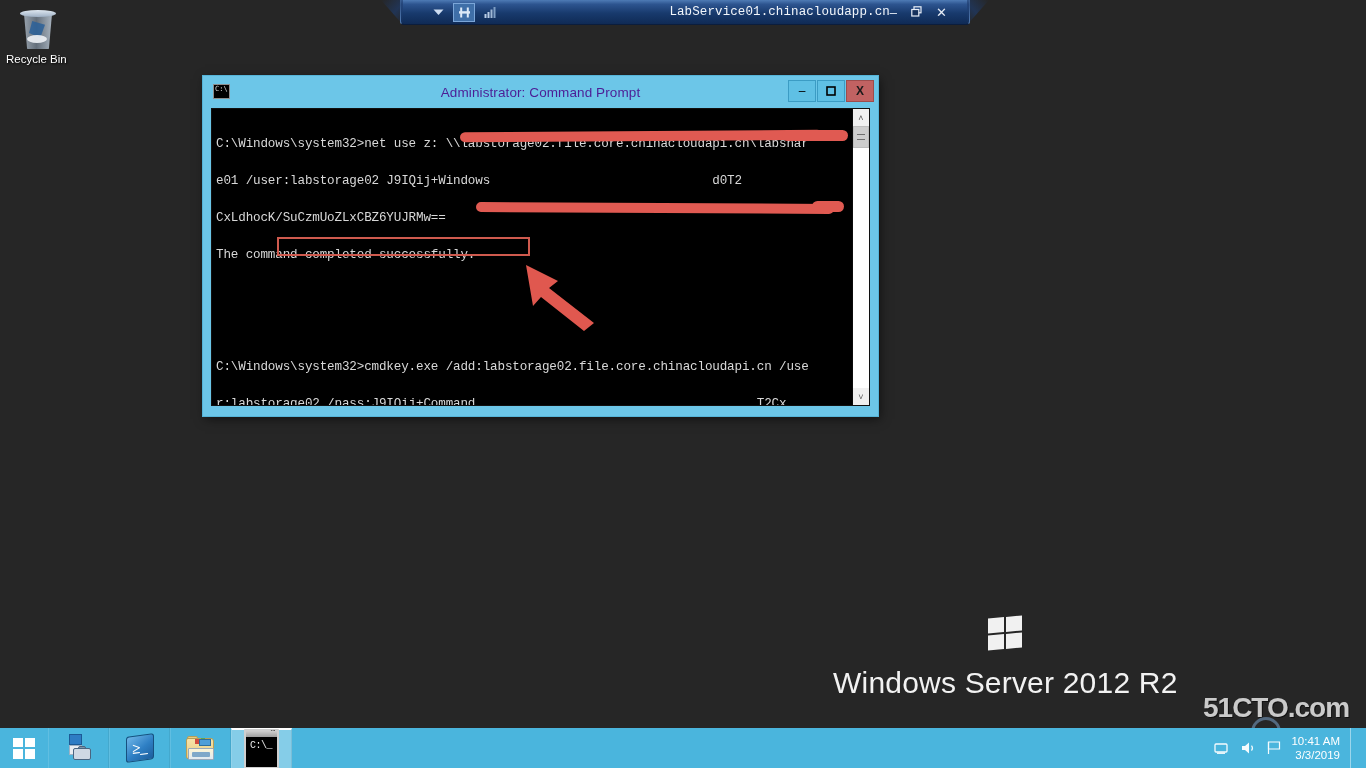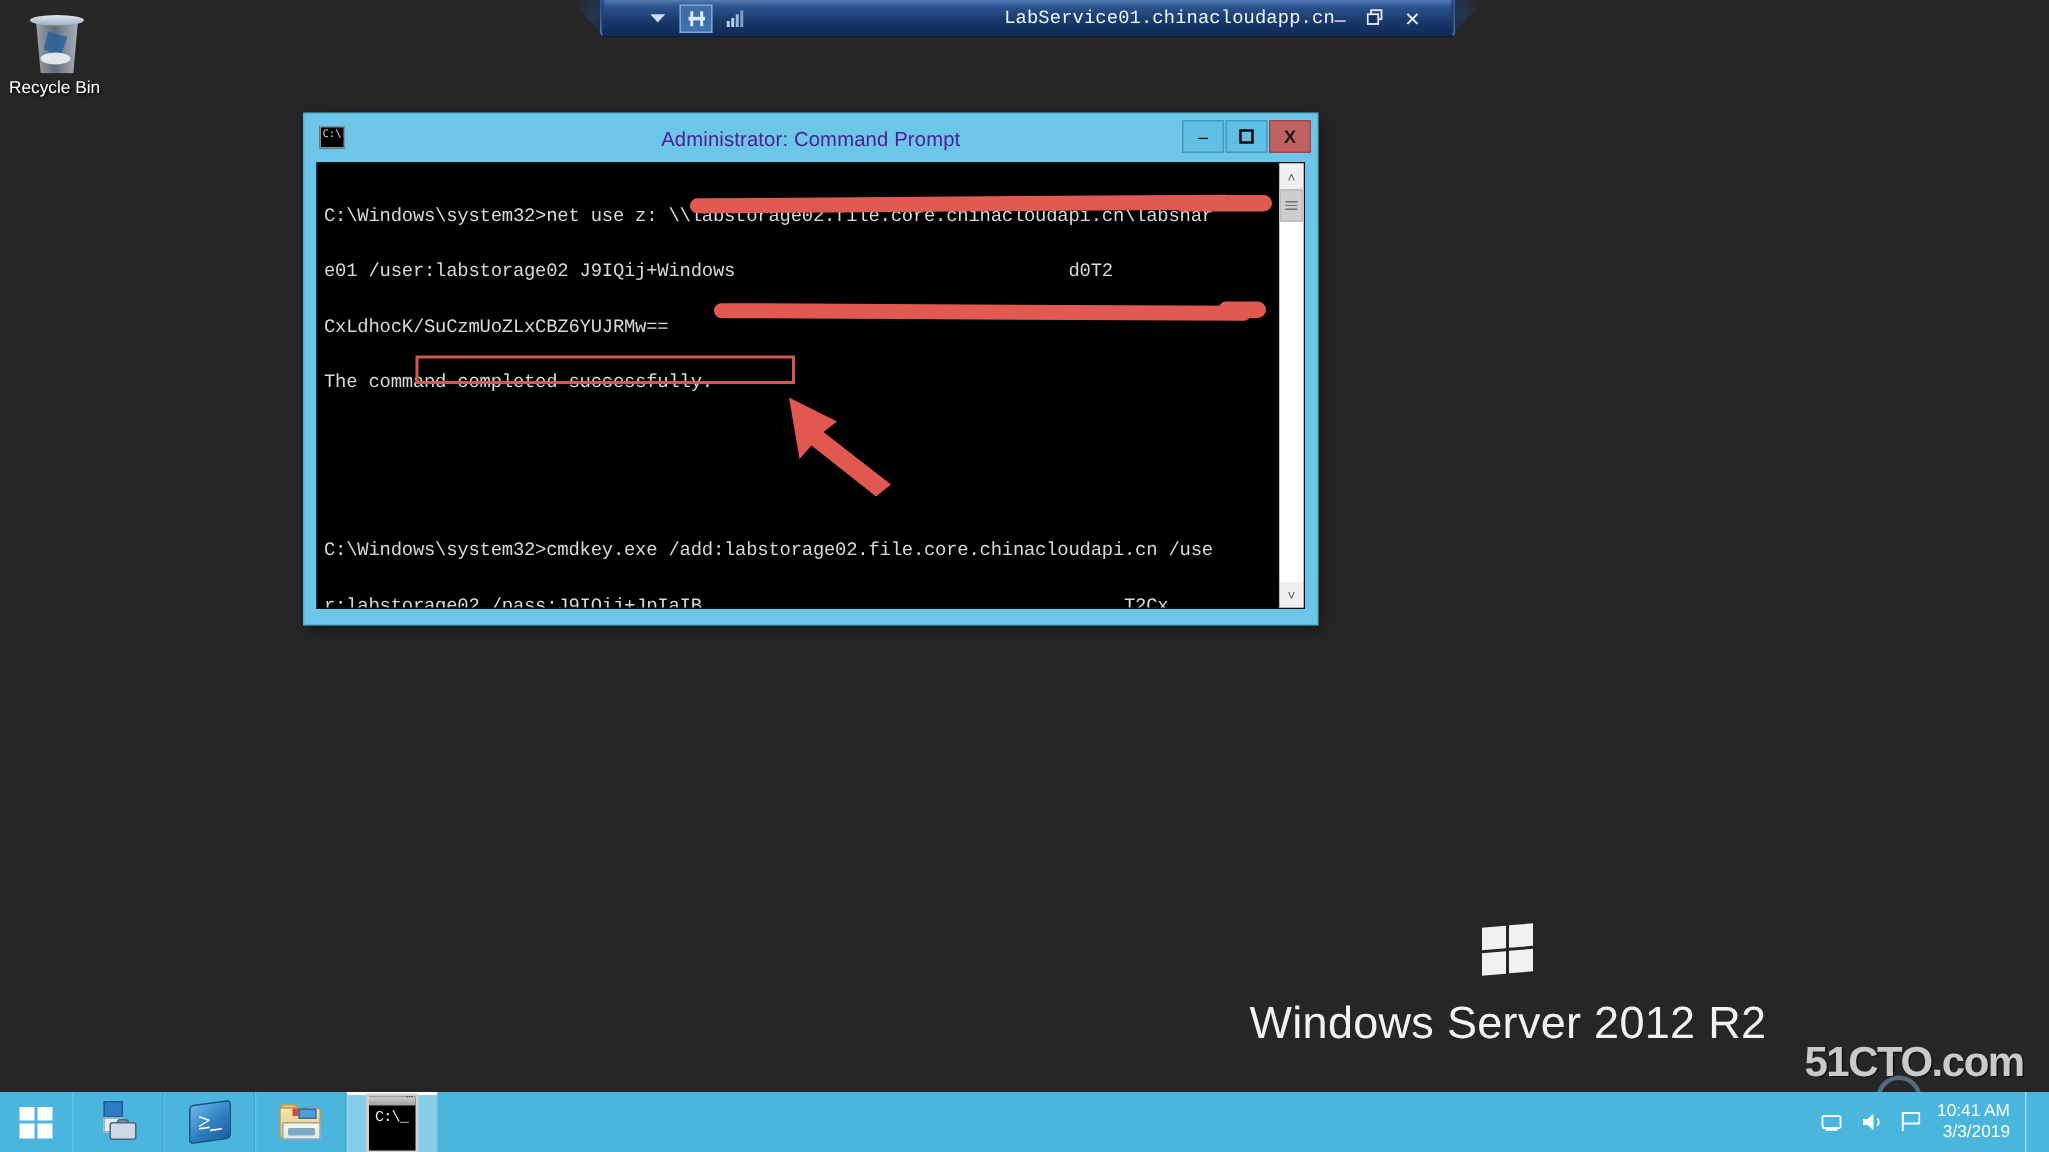--- a/index.html
+++ b/index.html
@@ -470,21 +470,21 @@
 
     <div id="cmd-client">
       <div id="cmd-text">
         <div class="crow">C:\Windows\system32&gt;net use z: \\labstorage02.file.core.chinacloudapi.cn\labshar</div>
         <div class="crow">e01 /user:labstorage02 J9IQij+Windows                              d0T2</div>
         <div class="crow">CxLdhocK/SuCzmUoZLxCBZ6YUJRMw==</div>
         <div class="crow">The command completed successfully.</div>
         <div class="crow"></div>
         <div class="crow"></div>
         <div class="crow">C:\Windows\system32&gt;cmdkey.exe /add:labstorage02.file.core.chinacloudapi.cn /use</div>
-        <div class="crow">r:labstorage02 /pass:J9IQij+JpIaIB                                      T2Cx</div>
+        <div class="crow">r:labstorage02 /pass:J9IQij+Command                                      T2Cx</div>
         
         
         
         
         
 
         <div class="redact r1"></div>
         <div class="redact r1b"></div>
         <div class="redact r2"></div>
         <div class="redact r2b"></div>

